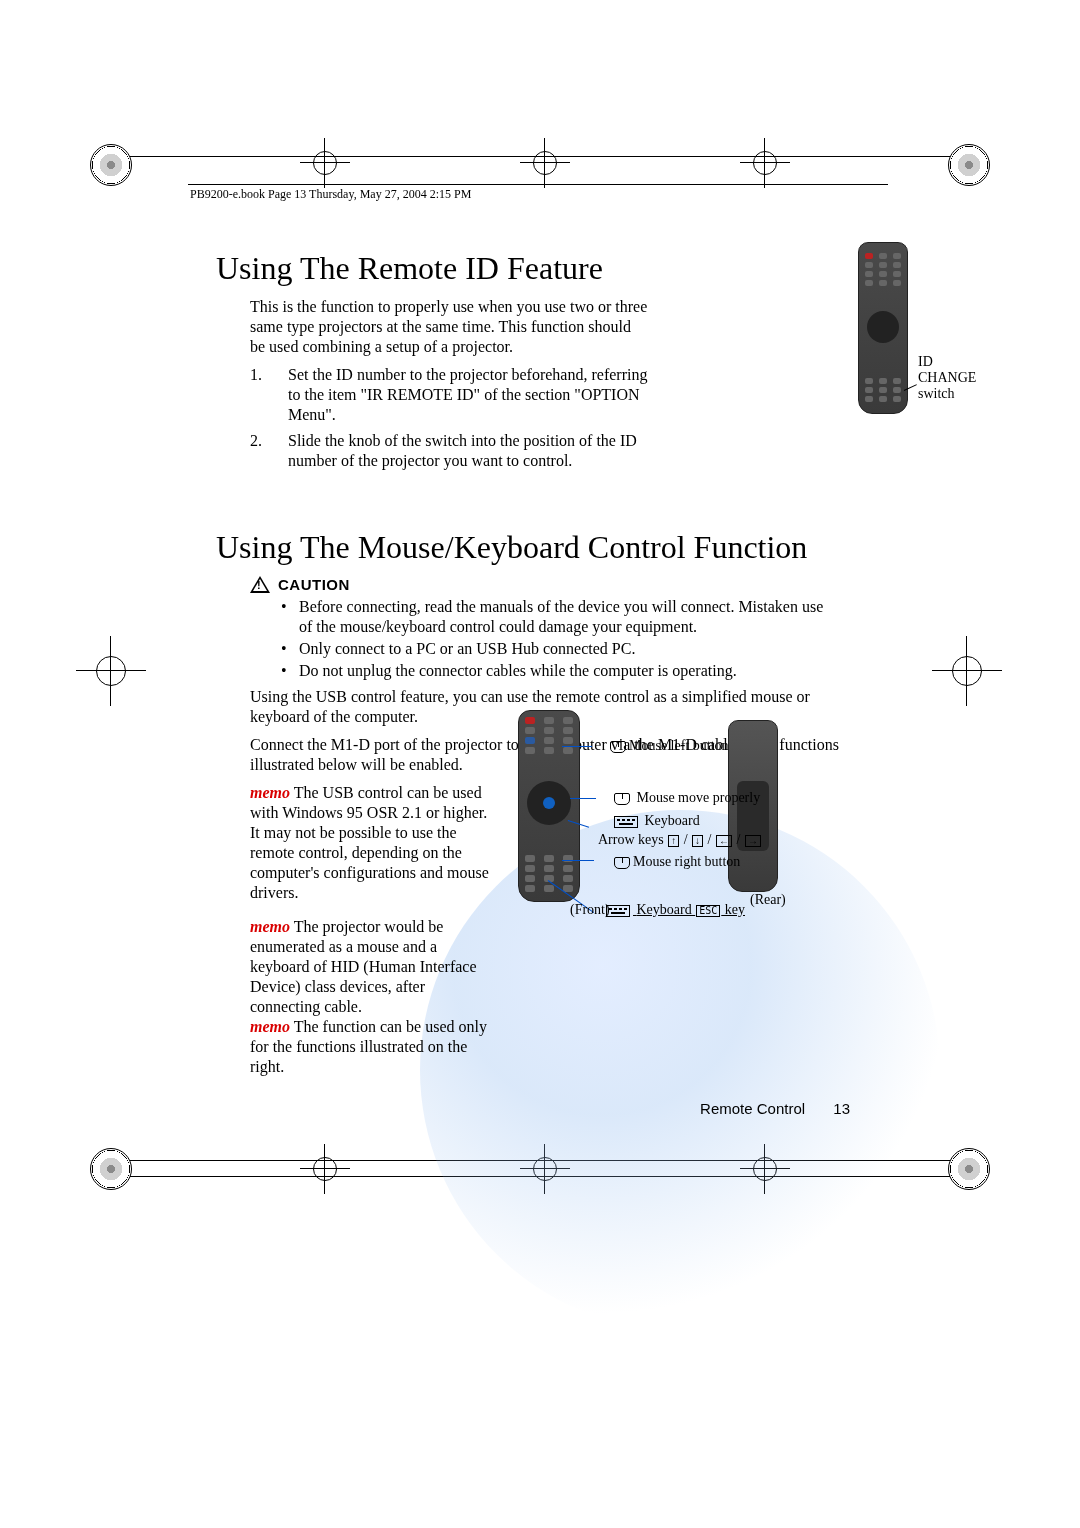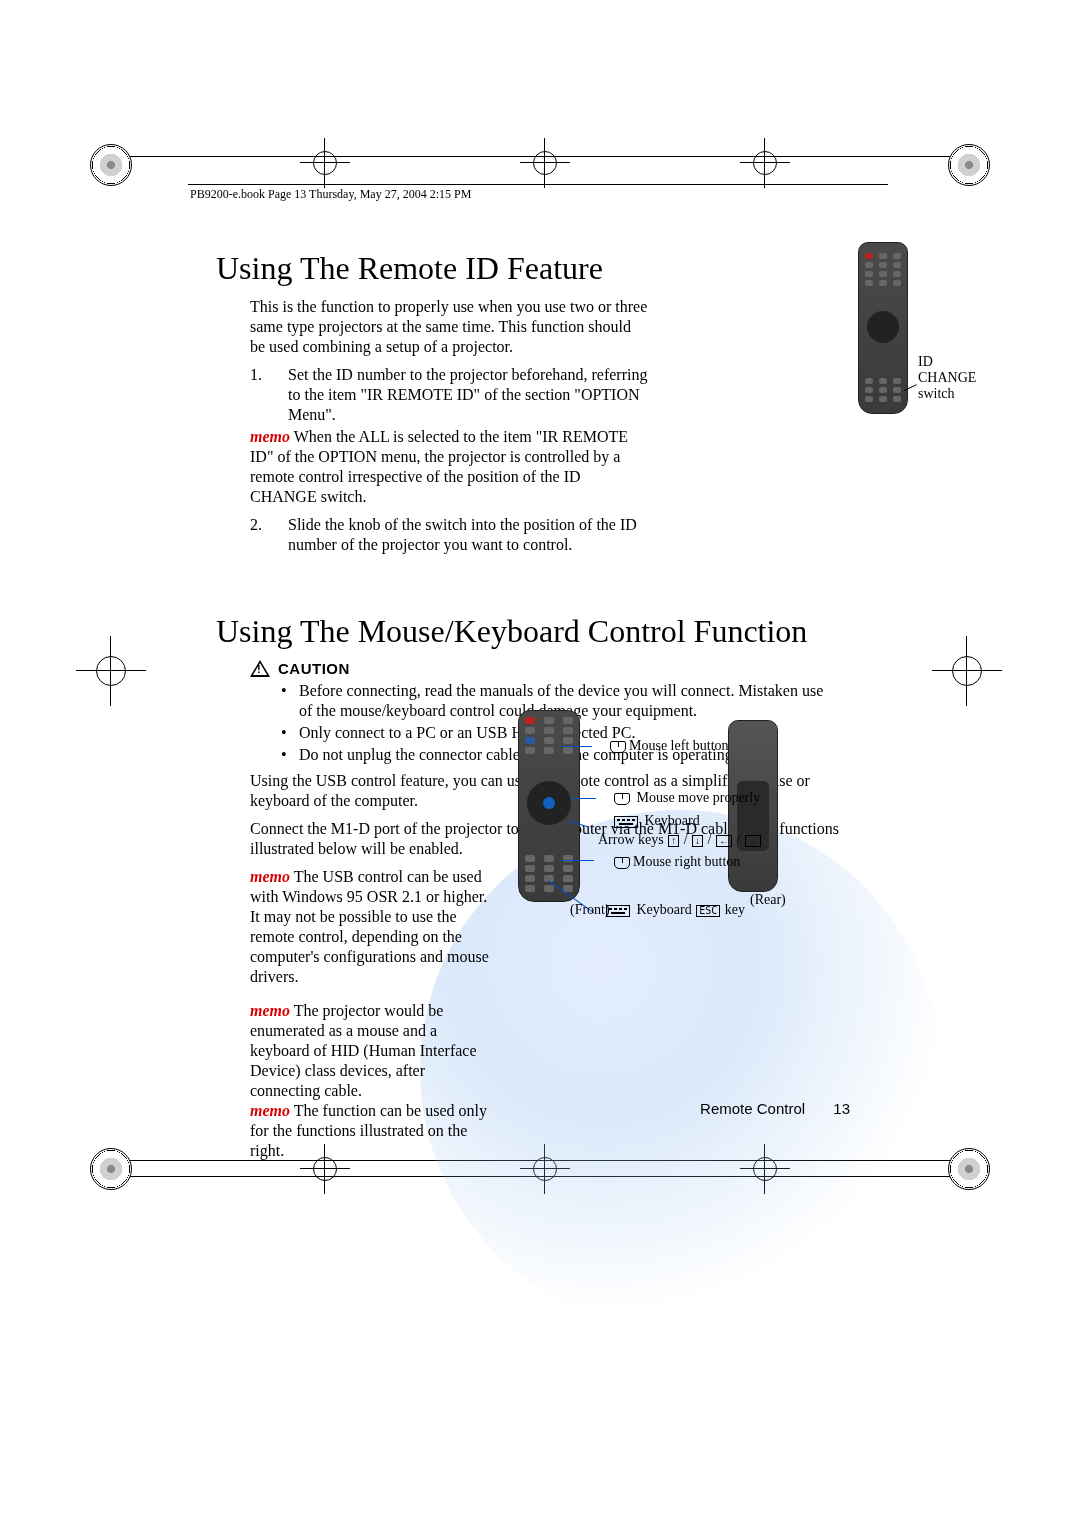--- a/index.html
+++ b/index.html
@@ -296,23 +296,20 @@
   <div class="content">
     <h1 class="section">Using The Remote ID Feature</h1>
 
     <div class="para">This is the function to properly use when you use two or three same type projectors at the same time. This function should be used combining a setup of a projector.</div>
 
     <div class="num-item">
       <div class="n">1.</div>
       <div>Set the ID number to the projector beforehand, referring to the item "IR REMOTE ID" of the section "OPTION Menu".</div>
     </div>
 
-    <div class="para">
-      <span class="memo">memo</span><span> When the ALL is selected to the item "IR REMOTE ID" of the OPTION menu, the projector is controlled by a remote control irrespective of the position of the ID CHANGE switch.</span>
-    </div>
 
     <div class="num-item" style="margin-top:6px;">
       <div class="n">2.</div>
       <div>Slide the knob of the switch into the position of the ID number of the projector you want to control.</div>
     </div>
 
     <div class="remote-small">
       <div class="remote-body">
         <div class="btns">
           <div class="row">
@@ -462,21 +459,21 @@
       </div>
       <div class="lbl" style="left:64px; top:122px;">
         <span>Arrow keys</span>
         <span class="boxkey">↑</span><span> / </span><span class="boxkey">↓</span><span> / </span><span class="boxkey">←</span><span> / </span><span class="boxkey">→</span>
       </div>
       <div class="lbl" style="left:80px; top:144px;">
         <span class="mouseicon"></span><span>Mouse right button</span>
       </div>
       <div class="lbl" style="left:0px; top:192px;margin-left:36px;">(Front)</div>
       <div class="lbl" style="left:216px; top:182px;">(Rear)</div>
-      <div class="lbl" style="left:72px; top:192px;">
+      <div class="lbl" style="left:72px; top:192px;text-decoration:underline;">
         <span class="kbicon"></span> <span>Keyboard </span><span class="boxkey esc">ESC</span><span> key</span>
       </div>
     </div>
 
   </div>
 
   <div class="footer">
     <span>Remote Control</span>
     <span class="pg">13</span>
   </div>

